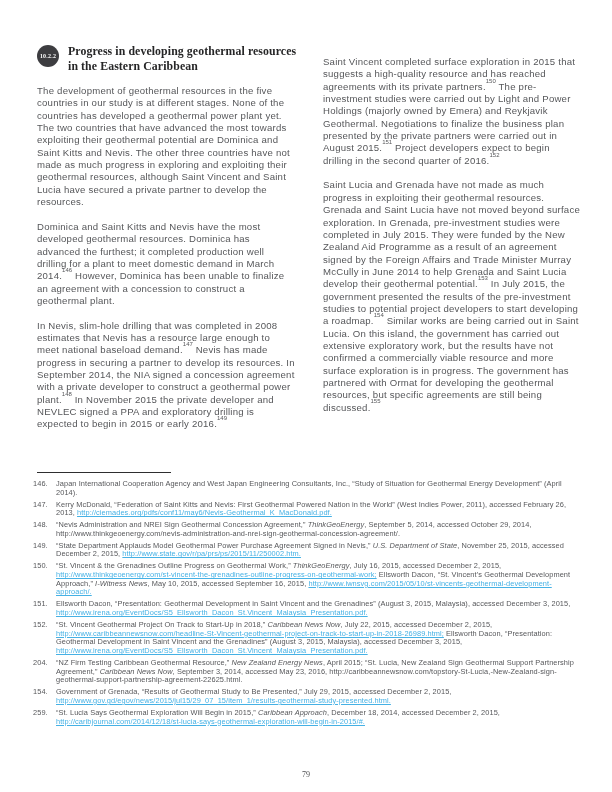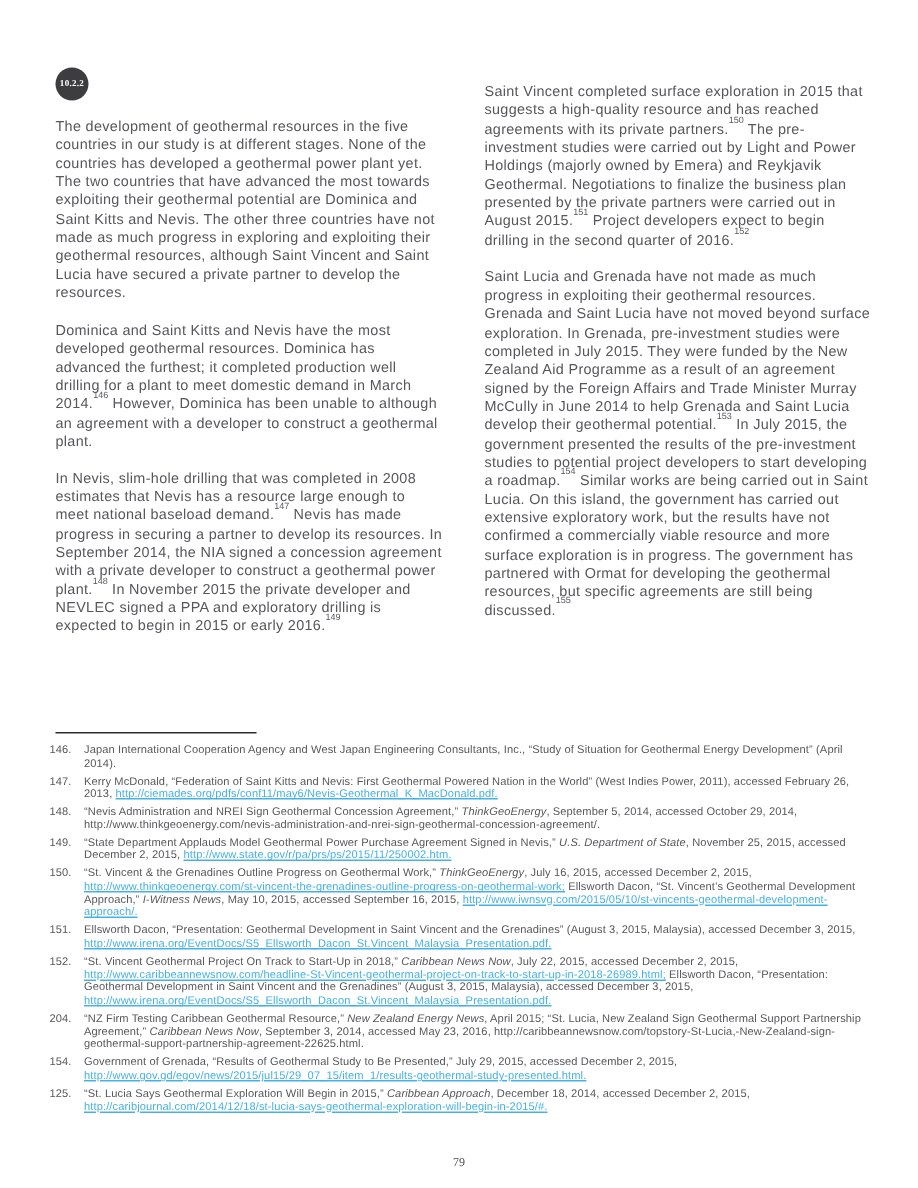--- a/index.html
+++ b/index.html
@@ -36,21 +36,21 @@
     margin: 0 0 12.4px 0;
     font-size: 9.6px; line-height: 12.35px;
     letter-spacing: 0.22px;
     color: #56575a;
   }
   sup.fn-ref {
     font-size: 6px; line-height: 0; letter-spacing: 0;
     position: relative; top: -3px;
   }
 
-  .footnotes { position: absolute; left: 33px; top: 488px; width: 546px; }
+  .footnotes { position: absolute; left: 33px; top: 472px; width: 546px; }
   .rule { width: 134px; border-top: 1.4px solid #2e2e2f; margin: 0 0 7px 4px; }
   .fn-list { list-style: none; margin: 0; padding: 0; }
   .fn {
     display: flex;
     font-size: 7.4px; line-height: 8.7px; letter-spacing: 0.08px;
     color: #56575a; margin-bottom: 3.2px;
   }
   .fn-num { width: 23px; flex-shrink: 0; }
   .fn-text { flex: 1; overflow-wrap: anywhere; }
   .fn-text a { color: #45b1e5; text-decoration: underline; cursor: pointer; }
@@ -66,23 +66,27 @@
 </head>
 <body>
 
 <div class="page">
 
   <div class="col-left">
     <div class="header">
       <div class="badge">
         <span>10.2.2</span>
       </div>
+      <h1 class="title">
+        <span>Progress in developing geothermal resources</span>
+        <span>in the Eastern Caribbean</span>
+      </h1>
     </div>
     <p class="para"><span>The development of geothermal resources in the five countries in our study is at different stages. None of the countries has developed a geothermal power plant yet. The two countries that have advanced the most towards exploiting their geothermal potential are Dominica and Saint Kitts and Nevis. The other three countries have not made as much progress in exploring and exploiting their geothermal resources, although Saint Vincent and Saint Lucia have secured a private partner to develop the resources.</span></p>
-    <p class="para"><span>Dominica and Saint Kitts and Nevis have the most developed geothermal resources. Dominica has advanced the furthest; it completed production well drilling for a plant to meet domestic demand in March 2014.</span><sup class="fn-ref">146</sup><span> However, Dominica has been unable to although an agreement with a developer to construct a geothermal plant.</span></p>
+    <p class="para"><span>Dominica and Saint Kitts and Nevis have the most developed geothermal resources. Dominica has advanced the furthest; it completed production well drilling for a plant to meet domestic demand in March 2014.</span><sup class="fn-ref">146</sup><span> However, Dominica has been unable to finalize an agreement with a concession to construct a geothermal plant.</span></p>
     <p class="para"><span>In Nevis, slim-hole drilling that was completed in 2008 estimates that Nevis has a resource large enough to meet national baseload demand.</span><sup class="fn-ref">147</sup><span> Nevis has made progress in securing a partner to develop its resources. In September 2014, the NIA signed a concession agreement with a private developer to construct a geothermal power plant.</span><sup class="fn-ref">148</sup><span> In November 2015 the private developer and NEVLEC signed a PPA and exploratory drilling is expected to begin in 2015 or early 2016.</span><sup class="fn-ref">149</sup></p>
   </div>
 
   <div class="col-right">
     <p class="para"><span>Saint Vincent completed surface exploration in 2015 that suggests a high-quality resource and has reached agreements with its private partners.</span><sup class="fn-ref">150</sup><span> The pre-investment studies were carried out by Light and Power Holdings (majorly owned by Emera) and Reykjavik Geothermal. Negotiations to finalize the business plan presented by the private partners were carried out in August 2015.</span><sup class="fn-ref">151</sup><span> Project developers expect to begin drilling in the second quarter of 2016.</span><sup class="fn-ref">152</sup></p>
     <p class="para"><span>Saint Lucia and Grenada have not made as much progress in exploiting their geothermal resources. Grenada and Saint Lucia have not moved beyond surface exploration. In Grenada, pre-investment studies were completed in July 2015. They were funded by the New Zealand Aid Programme as a result of an agreement signed by the Foreign Affairs and Trade Minister Murray McCully in June 2014 to help Grenada and Saint Lucia develop their geothermal potential.</span><sup class="fn-ref">153</sup><span> In July 2015, the government presented the results of the pre-investment studies to potential project developers to start developing a roadmap.</span><sup class="fn-ref">154</sup><span> Similar works are being carried out in Saint Lucia. On this island, the government has carried out extensive exploratory work, but the results have not confirmed a commercially viable resource and more surface exploration is in progress. The government has partnered with Ormat for developing the geothermal resources, but specific agreements are still being discussed.</span><sup class="fn-ref">155</sup></p>
   </div>
 
   <div class="footnotes">
     <div class="rule"></div>
@@ -117,21 +121,21 @@
       </li>
       <li class="fn">
         <span class="fn-num">204.</span>
         <span class="fn-text"><span>“NZ Firm Testing Caribbean Geothermal Resource,” </span><em>New Zealand Energy News</em><span>, April 2015; “St. Lucia, New Zealand Sign Geothermal Support Partnership Agreement,” </span><em>Caribbean News Now</em><span>, September 3, 2014, accessed May 23, 2016, http://caribbeannewsnow.com/topstory-St-Lucia,-New-Zealand-sign-geothermal-support-partnership-agreement-22625.html.</span></span>
       </li>
       <li class="fn">
         <span class="fn-num">154.</span>
         <span class="fn-text"><span>Government of Grenada, “Results of Geothermal Study to Be Presented,” July 29, 2015, accessed December 2, 2015, </span><a>http://www.gov.gd/egov/news/2015/jul15/29_07_15/item_1/results-geothermal-study-presented.html.</a></span>
       </li>
       <li class="fn">
-        <span class="fn-num">125.</span>
+        <span class="fn-num">259.</span>
         <span class="fn-text"><span>“St. Lucia Says Geothermal Exploration Will Begin in 2015,” </span><em>Caribbean Approach</em><span>, December 18, 2014, accessed December 2, 2015, </span><a>http://caribjournal.com/2014/12/18/st-lucia-says-geothermal-exploration-will-begin-in-2015/#.</a></span>
       </li>
     </ol>
   </div>
 
   <div class="pagenum">79</div>
 
 </div>
 
 </body></html>

